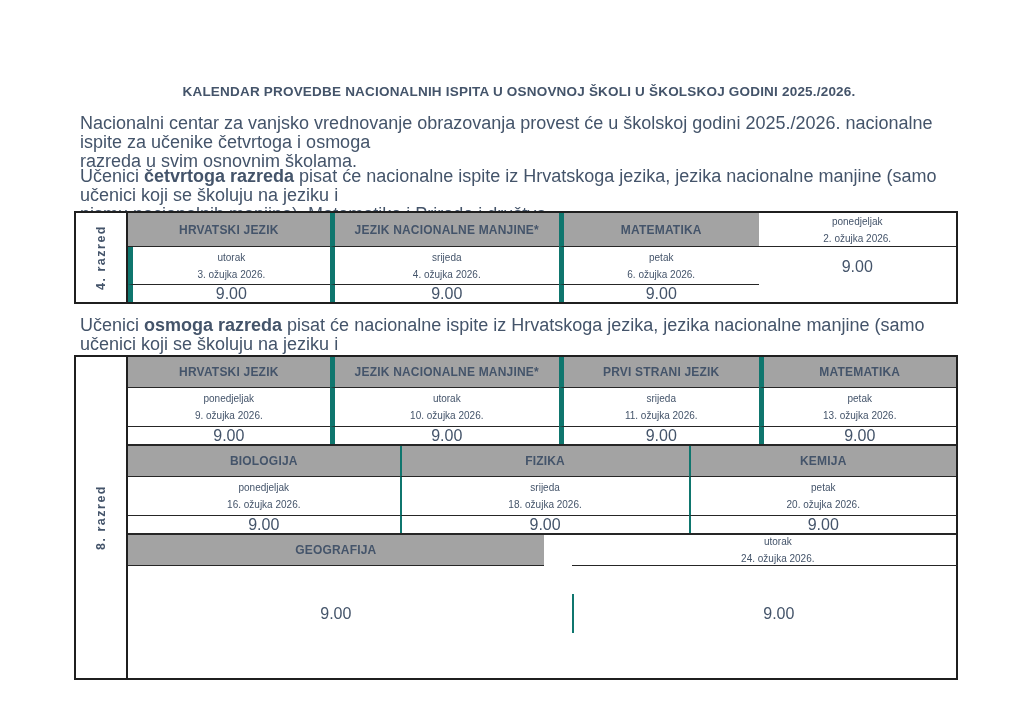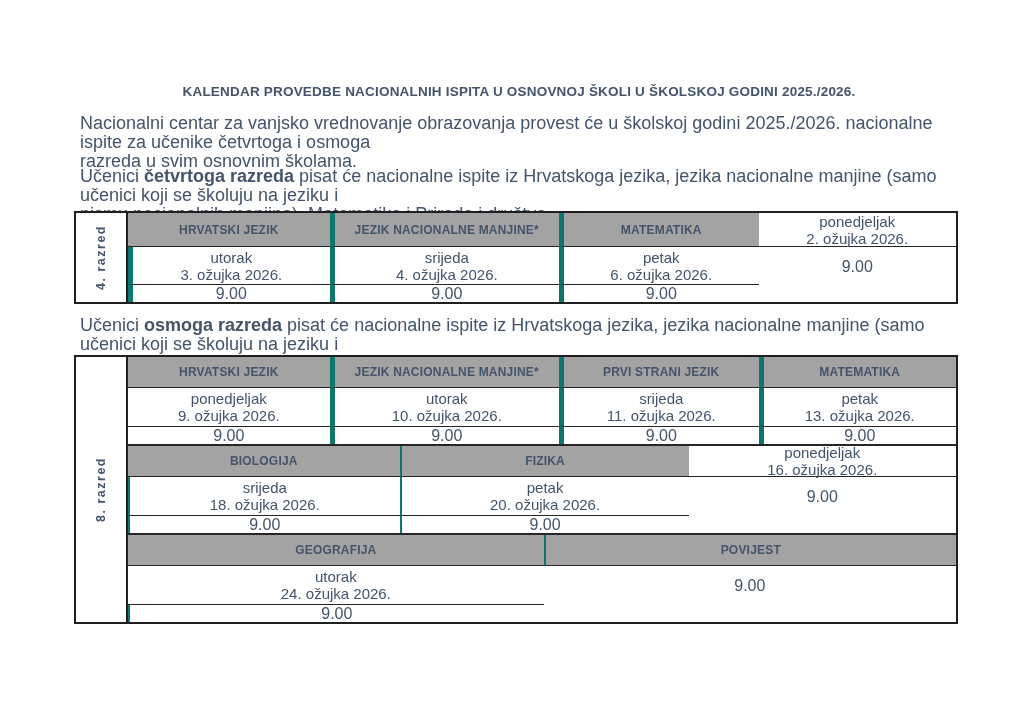--- a/index.html
+++ b/index.html
@@ -45,38 +45,38 @@
     writing-mode:vertical-rl;
     transform:rotate(180deg);
     font-weight:bold;font-size:12.5px;letter-spacing:1.5px;
     white-space:nowrap;
   }
   .bands{flex:1 1 auto;display:flex;flex-direction:column;min-width:0;}
   .band{display:grid;}
   .band + .band{border-top:2px solid #262626;}
   .b4{grid-template-columns:24.35% 27.7% 24.1% 23.85%;}
   .b3{grid-template-columns:32.8% 34.9% 32.3%;}
-  .b2{grid-template-columns:50.2% 49.8%;}
+  .b2{grid-template-columns:50.2% 49.8%;gap:28px;}
   .t4 .band{grid-template-rows:34px 38px 17px;}
   .t8 .band{grid-template-rows:31px 39px 17px;}
 
   .cell{
     text-align:center;min-width:0;
     display:flex;flex-direction:column;align-items:center;justify-content:center;
   }
   .cL{border-left:5px solid #0f766e;}
   .b3 .cL,.b2 .cL{border-left-width:2px;}
   .head{
     background:#a3a3a3;
     font-weight:bold;font-size:12px;letter-spacing:.2px;
     border-bottom:1px solid #262626;
   }
   .date{
     border-bottom:1px solid #262626;
-    font-size:15px;line-height:17px;
+    font-size:10px;line-height:17px;
     justify-content:center;
   }
   .time{font-size:16px;line-height:15px;}
 </style>
 </head>
 <body>
 
 <div class="page">
 
   <h1 class="title">KALENDAR PROVEDBE NACIONALNIH ISPITA U OSNOVNOJ ŠKOLI U ŠKOLSKOJ GODINI 2025./2026.</h1>
@@ -156,20 +156,21 @@
 
         <div class="cell time">9.00</div>
         <div class="cell time cL">9.00</div>
         <div class="cell time cL">9.00</div>
         <div class="cell time cL">9.00</div>
       </div>
 
       <div class="band b3">
         <div class="cell head">BIOLOGIJA</div>
         <div class="cell head cL">FIZIKA</div>
+        <div class="cell head cL">KEMIJA</div>
 
         <div class="cell date">
             <div>ponedjeljak</div>
             <div>16. ožujka 2026.</div>
           </div>
         <div class="cell date cL">
             <div>srijeda</div>
             <div>18. ožujka 2026.</div>
           </div>
         <div class="cell date cL">
@@ -177,21 +178,20 @@
             <div>20. ožujka 2026.</div>
           </div>
 
         <div class="cell time">9.00</div>
         <div class="cell time cL">9.00</div>
         <div class="cell time cL">9.00</div>
       </div>
 
       <div class="band b2">
         <div class="cell head">GEOGRAFIJA</div>
-        <div class="cell head cL">POVIJEST</div>
 
         <div class="cell date">
             <div>utorak</div>
             <div>24. ožujka 2026.</div>
           </div>
 
         <div class="cell time">9.00</div>
         <div class="cell time cL">9.00</div>
       </div>
 

